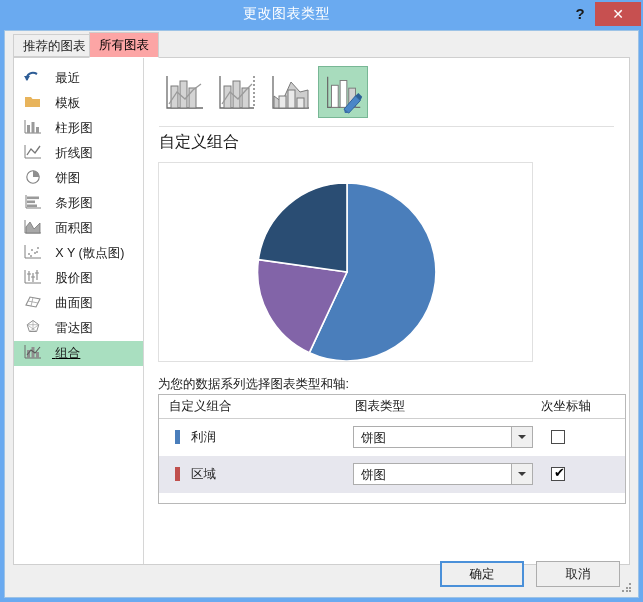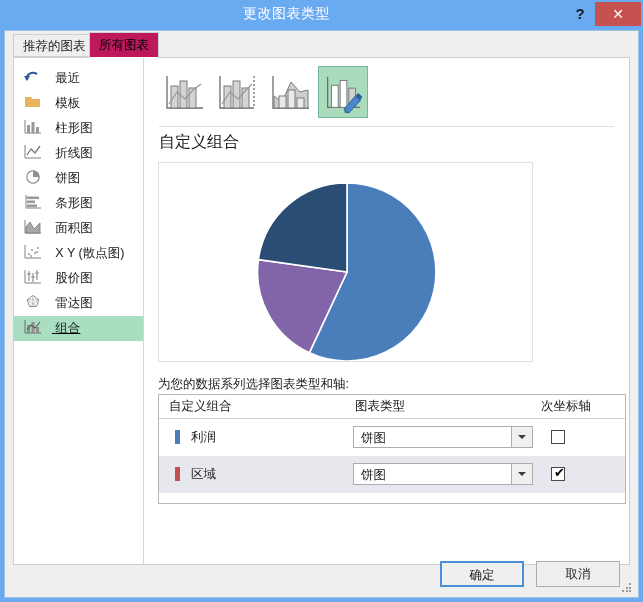--- a/index.html
+++ b/index.html
@@ -16,21 +16,21 @@
     font-size:15px;font-weight:bold;color:#1a1a1a;cursor:pointer;}
   .close-btn{position:absolute;right:2px;top:2px;width:46px;height:24px;background:#c75050;color:#ffffff;
     font-size:14px;line-height:24px;text-align:center;cursor:pointer;}
   
   .client{position:absolute;left:4px;top:30px;width:635px;height:568px;background:#efefef;
     border:1px solid #9dc3e6;box-sizing:border-box;}
   
   .tabstrip{position:absolute;left:0;top:0;width:100%;height:26px;}
   .tab{position:absolute;top:3px;height:23px;line-height:22px;padding:0 9px;box-sizing:border-box;
     border:1px solid #cfcfcf;background:#efefef;font-size:12.5px;color:#1a1a1a;cursor:pointer;}
-  .tab.sel{background:#be185d;border-bottom-color:#ffffff;color:#000;top:1px;height:26px;line-height:25px;z-index:3;}
+  .tab.sel{background:#fca5a5;border-bottom-color:#ffffff;color:#000;top:1px;height:26px;line-height:25px;z-index:3;}
   #tab0{left:8px;}
   #tab1{left:84px;}
   
   .panel{position:absolute;left:8px;top:26px;width:617px;height:508px;background:#ffffff;
     border:1px solid #cfcfcf;box-sizing:border-box;}
   
   .sidebar{position:absolute;left:0;top:0;width:130px;height:100%;background:#ffffff;
     border-right:1px solid #d6d6d6;box-sizing:border-box;padding-top:8px;}
   .side-item{position:relative;height:25px;line-height:25px;padding-left:8px;cursor:pointer;white-space:nowrap;}
   .side-item.sel{background:#a9dfc0;text-decoration:underline;}
@@ -61,21 +61,21 @@
   .combo-val{position:absolute;left:7px;top:3px;font-size:12.5px;color:#1a1a1a;}
   .combo-btn{position:absolute;right:0;top:0;width:20px;height:20px;background:#f0f0f0;border-left:1px solid #adadad;}
   .combo-arrow{position:absolute;left:6px;top:8px;width:0;height:0;border-left:4px solid transparent;
     border-right:4px solid transparent;border-top:4px solid #3b3b3b;}
   .chk{position:absolute;left:392px;top:11px;width:14px;height:14px;background:#ffffff;
     border:1px solid #4a4a4a;box-sizing:border-box;cursor:pointer;}
   .chk .mark{position:absolute;left:2px;top:-2px;font-size:13px;line-height:14px;color:#000;}
   
   .btn{position:absolute;bottom:10px;height:26px;width:84px;line-height:24px;text-align:center;
     font-size:12.5px;background:#efefef;border:1px solid #adadad;box-sizing:border-box;cursor:pointer;color:#1a1a1a;}
-  .btn.default{border:2px solid #4a90d9;bottom:10px;}
+  .btn.default{border:2px solid #4a90d9;bottom:10px;font-family:Liberation Mono, monospace;}
   #btn-ok{right:114px;}
   #btn-cancel{right:18px;}
   .grip{position:absolute;right:6px;bottom:4px;width:10px;height:10px;}
   .grip i{position:absolute;width:2px;height:2px;background:#9a9a9a;}
 </style>
 </head>
 <body>
 
 <div class="window">
 
@@ -188,20 +188,29 @@
           <span class="side-ico">
             <svg width="22" height="18" viewBox="0 0 22 18">
               <path d="M3 2 L3 15 L19 15" stroke="#808080" stroke-width="1" fill="none"></path>
               <path d="M7 3 L7 13 M11 5 L11 14 M15 2 L15 12" stroke="#8f8f8f" stroke-width="1.2"></path>
               <path d="M5 6 L9 6 M9 9 L13 9 M13 5 L17 5" stroke="#8f8f8f" stroke-width="1"></path>
             </svg>
           </span>
           <span class="side-lbl">股价图</span>
         </div>
 
+        <div class="side-item">
+          <span class="side-ico">
+            <svg width="22" height="18" viewBox="0 0 22 18">
+              <path d="M4 12 L8 4 L18 6 L14 14 Z" fill="none" stroke="#8f8f8f" stroke-width="1.1"></path>
+              <path d="M6 8 L16 10 M11 4.6 L9 13.2" stroke="#9f9f9f" stroke-width=".8"></path>
+            </svg>
+          </span>
+          <span class="side-lbl">曲面图</span>
+        </div>
 
         <div class="side-item">
           <span class="side-ico">
             <svg width="22" height="18" viewBox="0 0 22 18">
               <path d="M11 2.5 L16.8 6.7 L14.6 13.5 L7.4 13.5 L5.2 6.7 Z" fill="none" stroke="#8f8f8f" stroke-width="1"></path>
               <path d="M11 2.5 L11 13.5 M5.2 6.7 L16.8 6.7 M5.2 6.7 L14.6 13.5 M16.8 6.7 L7.4 13.5" stroke="#a5a5a5" stroke-width=".7"></path>
             </svg>
           </span>
           <span class="side-lbl">雷达图</span>
         </div>

